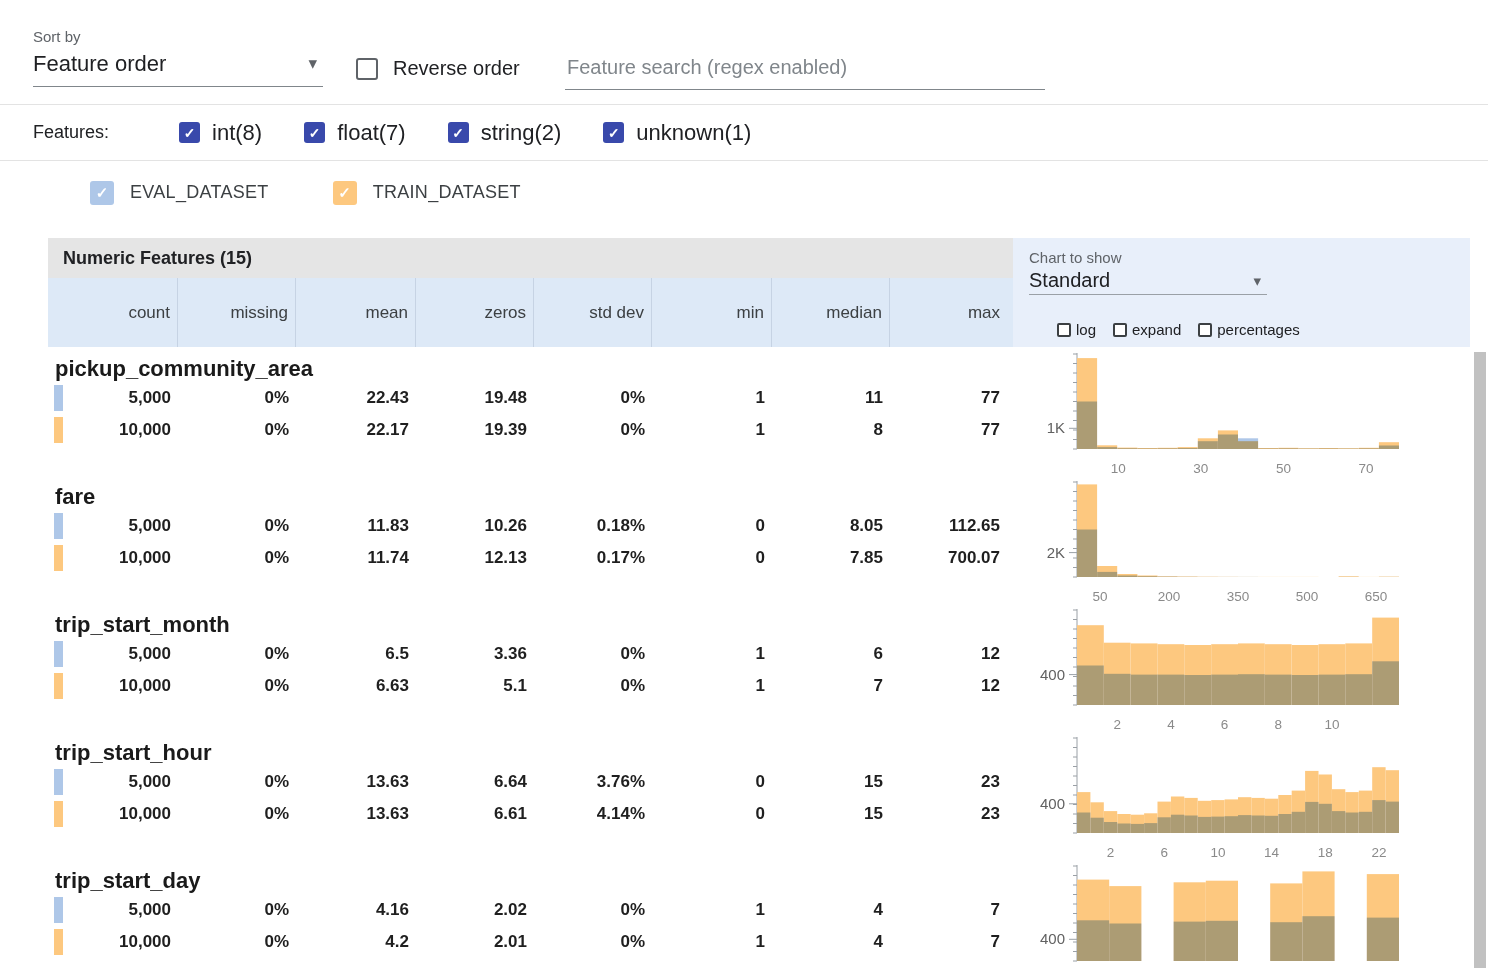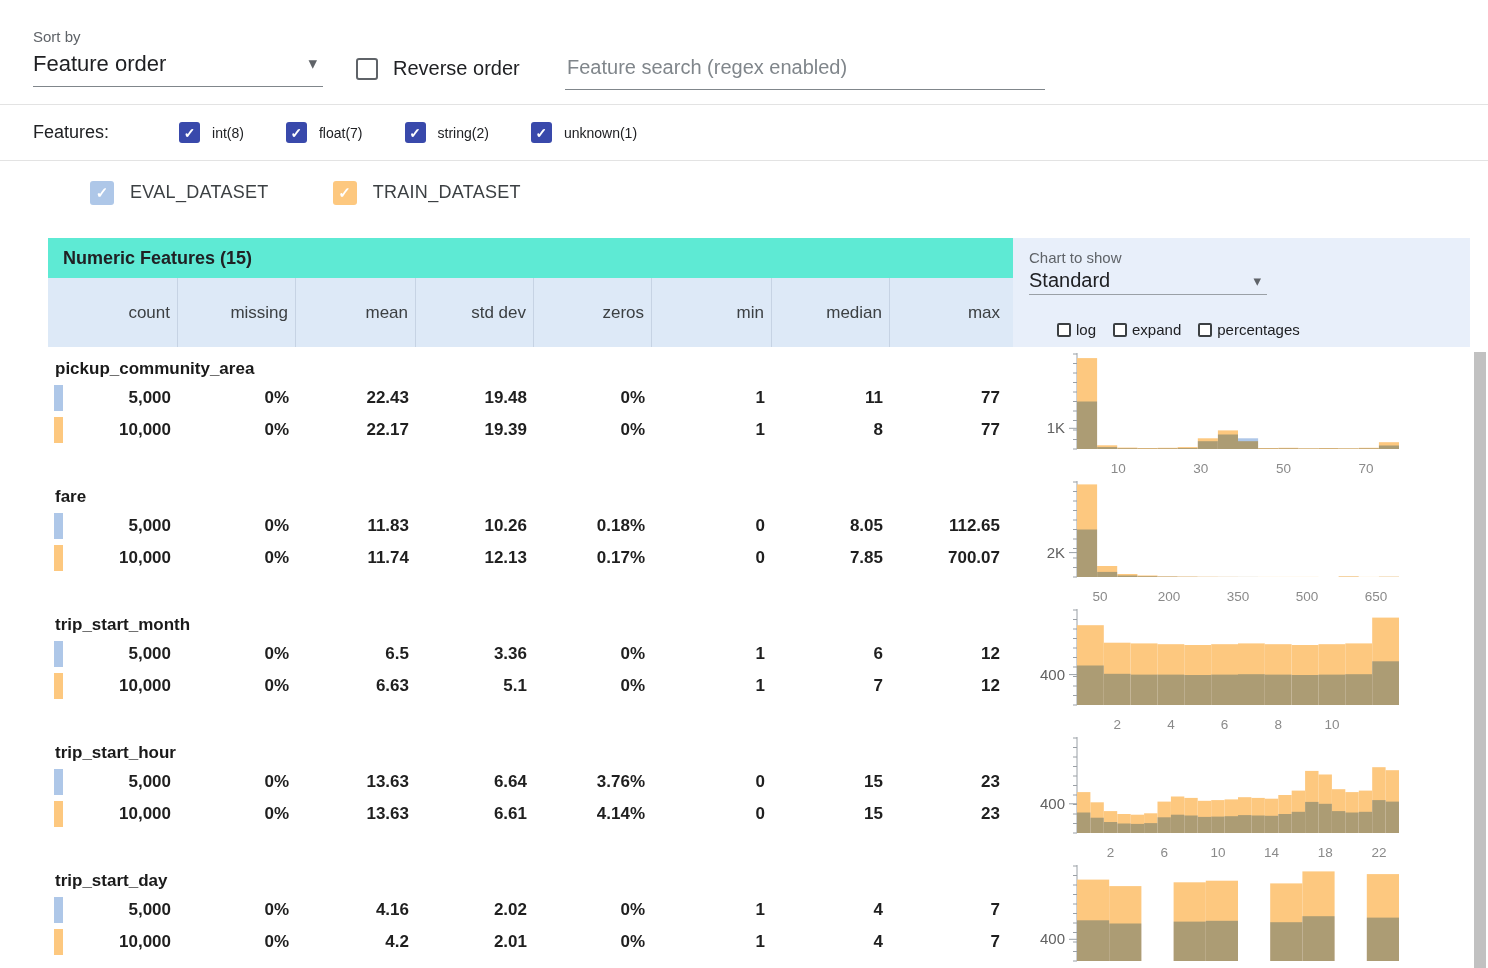--- a/index.html
+++ b/index.html
@@ -23,32 +23,32 @@
     padding:4px 2px 10px 2px; outline:none; color:#202124; background:transparent; }
   .search-input::placeholder { color:#80868b; }
 
   
   .filters-row { height:56px; display:flex; align-items:center; padding-left:33px;
     border-bottom:1px solid #e3e3e3; }
   .filters-label { font-size:18px; }
   .filters-list { display:flex; margin-left:70px; gap:42px; }
   .filter-item { display:flex; align-items:center; gap:12px; cursor:pointer; }
   .cb-indigo { width:21px; height:21px; font-size:14px; }
-  .filter-item span.flabel { font-size:14px; }
+  .filter-item span.flabel { font-size:22px; }
 
   
   .legend-row { height:77px; display:flex; align-items:center; padding-left:90px; gap:64px; padding-bottom:14px; }
   .legend-item { display:flex; align-items:center; gap:16px; cursor:pointer; }
   .cb-legend { width:24px; height:24px; font-size:15px; }
   .legend-label { font-size:18px; color:#3c4043; letter-spacing:.3px; }
 
   
   .header-band { display:flex; margin-left:48px; }
   .left-head { width:965px; }
-  .table-title { height:40px; background:#5eead4; display:flex; align-items:center;
+  .table-title { height:40px; background:#e5e5e5; display:flex; align-items:center;
     padding-left:15px; font-size:18px; font-weight:bold; cursor:pointer; }
   .cols { display:grid; grid-template-columns:130px 118px 120px 118px 118px 120px 118px 117px; }
   .col-headers { height:69px; background:#dde9f7; }
   .col-cell { display:flex; align-items:center; justify-content:flex-end; padding-right:7px;
     font-size:17px; color:#3c4043; border-right:1px solid #c6d3e4; }
   .col-cell:last-child { border-right:none; }
 
   
   .chart-panel-header { width:457px; height:109px; background:#e8effa; position:relative;
     padding:11px 0 0 16px; }
@@ -58,21 +58,21 @@
   .cps-select .dd-arrow { top:5px; font-size:15px; }
   .cps-opts { position:absolute; left:16px; bottom:9px; display:flex; gap:17px;margin-left:28px; }
   .opt-item { display:flex; align-items:center; gap:5px; cursor:pointer; font-size:15px; color:#202124; }
   .cb-small { width:14px; height:14px; border:2px solid #3c4043; border-radius:2px; background:#fff; }
 
   
   #features-list { margin-left:48px; margin-top:5px; }
   .feature-row { display:flex; height:128px; }
   .feature-stats { width:965px; padding-top:3px; }
   .feature-name { height:27px; display:flex; align-items:center; padding-left:7px;
-    font-size:17px; font-weight:bold; color:#1a1a1a; }
+    font-size:22px; font-weight:bold; color:#1a1a1a; }
   .stat-row { height:32px; align-items:center; }
   .cell { text-align:right; padding-right:7px; font-size:17px; font-weight:bold; color:#1f1f1f; }
   .first-cell { position:relative; }
   .swatch { position:absolute; left:6px; top:50%; transform:translateY(-50%);
     width:9px; height:26px; }
   .feature-chart { width:457px; padding-left:8px; }
   .feature-chart svg { display:block; }
 
   
   .scrollbar { position:fixed; right:0; top:0; width:16px; height:968px; background:transparent; }
@@ -131,22 +131,22 @@
 
 <div class="header-band">
   <div class="left-head">
     <div class="table-title">
       <span>Numeric Features (15)</span>
     </div>
     <div class="col-headers cols" id="column-headers">
         <div class="col-cell">count</div>
         <div class="col-cell">missing</div>
         <div class="col-cell">mean</div>
+        <div class="col-cell">zeros</div>
         <div class="col-cell">std dev</div>
-        <div class="col-cell">zeros</div>
         <div class="col-cell">min</div>
         <div class="col-cell">median</div>
         <div class="col-cell">max</div>
       </div>
   </div>
   <div class="chart-panel-header">
     <div class="cps-title">Chart to show</div>
     <div class="cps-select">
       <span>Standard</span>
       <span class="dd-arrow">▾</span>

